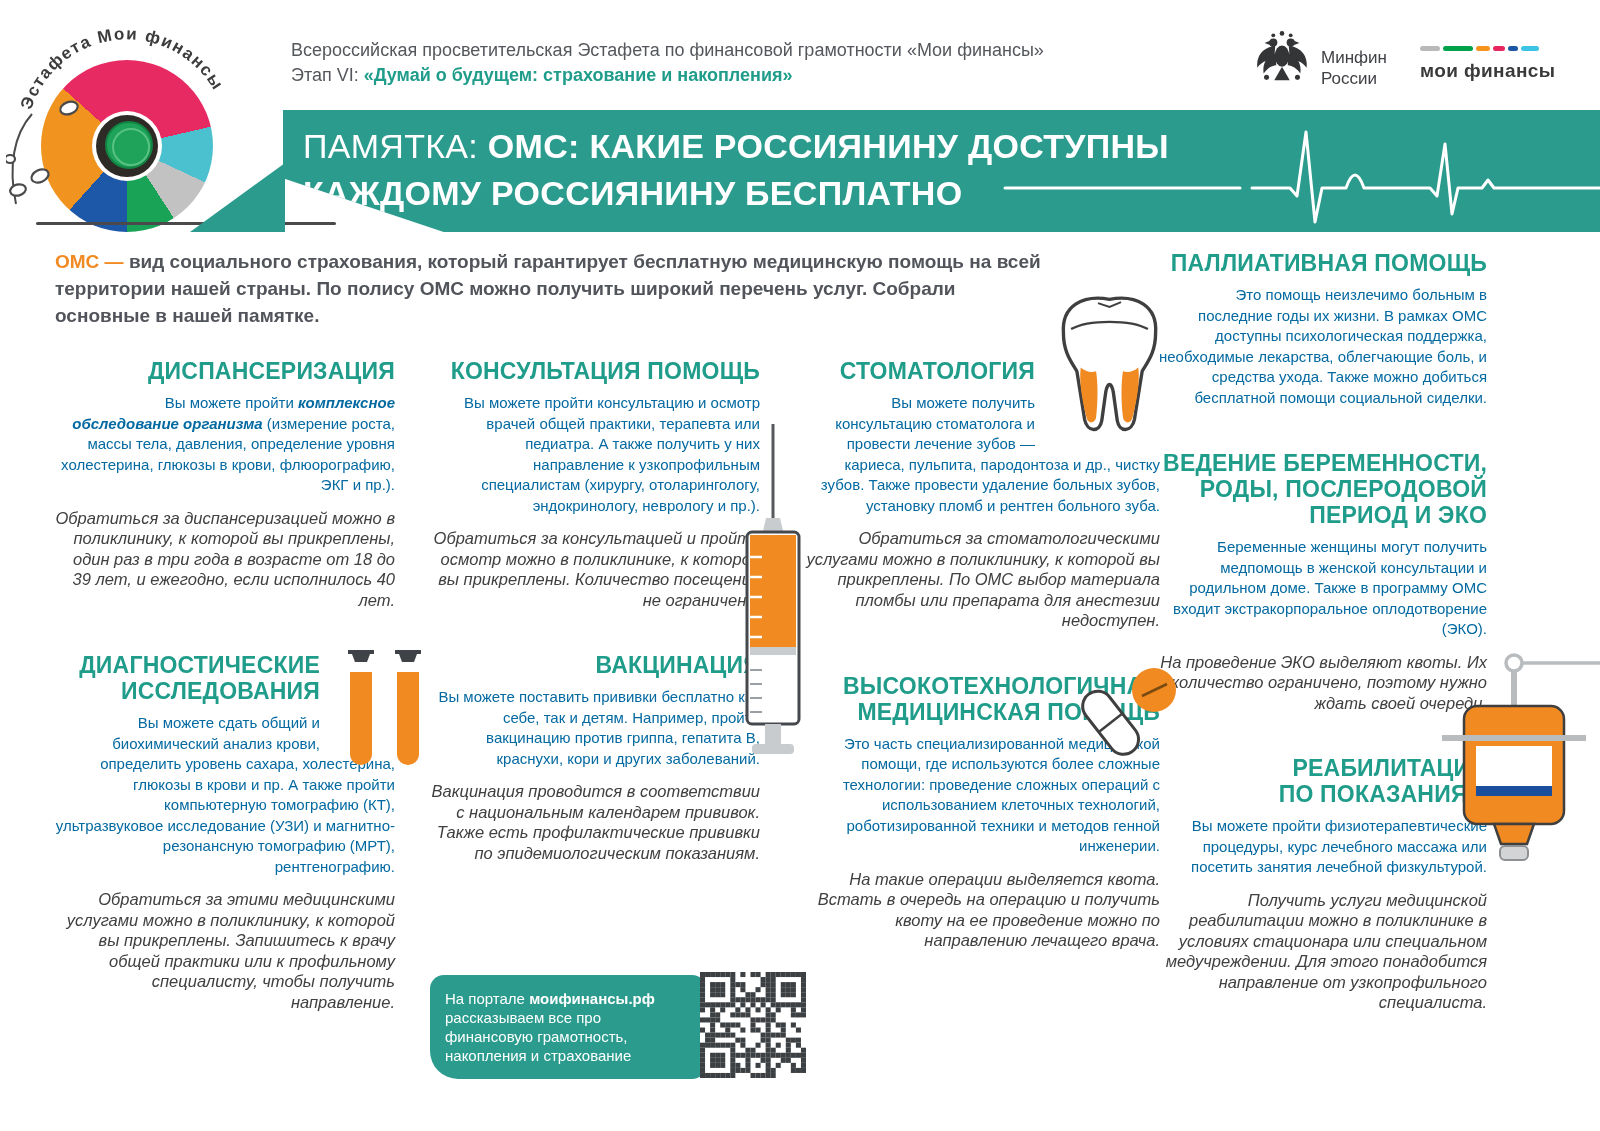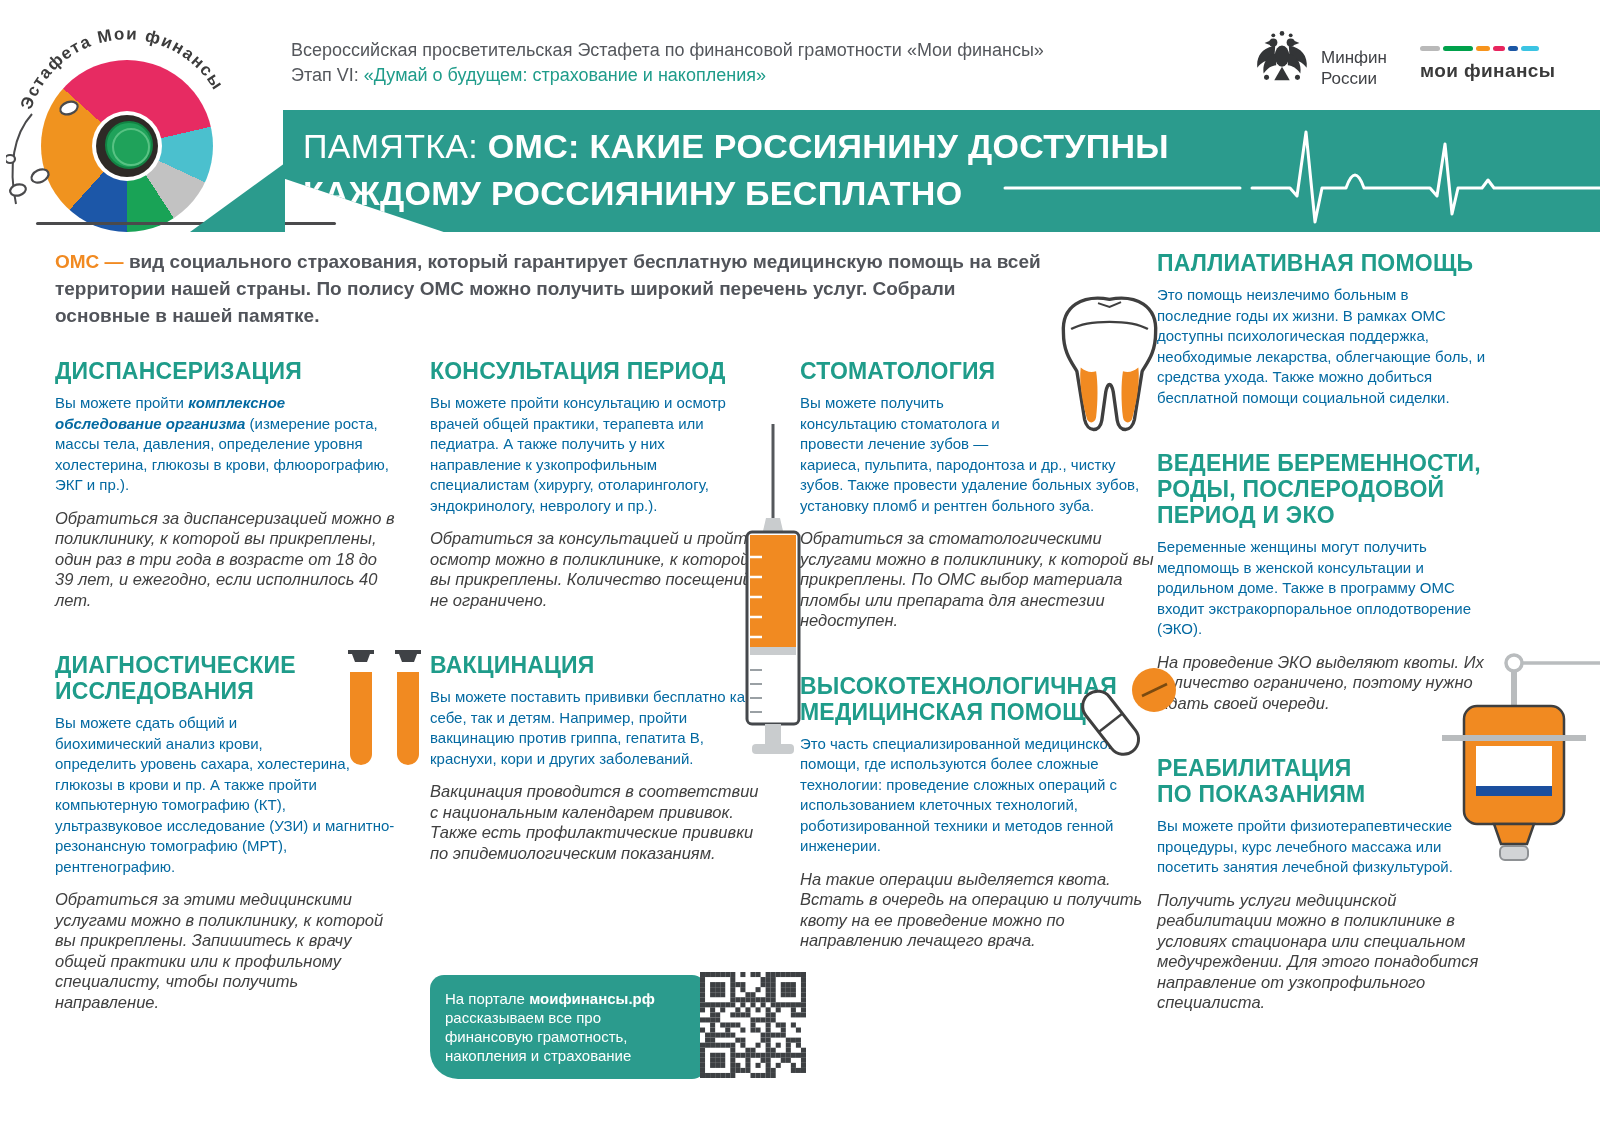--- a/index.html
+++ b/index.html
@@ -1,21 +1,21 @@
 <!DOCTYPE html>
 <html><head>
 <meta charset="utf-8">
 <style>
   html,body{margin:0;padding:0;background:#e8e8e8;}
   .page{position:relative;width:1600px;height:1131px;background:#ffffff;overflow:hidden;
         font-family:"Liberation Sans",sans-serif;color:#585b60;}
 
   
   .hdr-text{position:absolute;left:291px;top:38px;font-size:18px;line-height:25px;color:#54575c;}
-  .hdr-stage-title{color:#1f9c8a;font-weight:normal;}
+  .hdr-stage-title{color:#1f9c8a;font-weight:bold;}
   .minfin{position:absolute;left:1253px;top:30px;width:170px;}
   .minfin-label{position:absolute;left:68px;top:17px;font-size:17px;line-height:21px;color:#3f4145;}
   .myfin{position:absolute;left:1420px;top:46px;width:140px;}
   .myfin-dashes{display:flex;gap:3px;height:5px;margin-bottom:9px;}
   .myfin-dashes span{height:5px;border-radius:2.5px;display:block;}
   .myfin-name{font-size:19px;font-weight:bold;color:#3a3a3a;letter-spacing:.4px;}
 
   
   .logo{position:absolute;left:6px;top:16px;width:235px;height:220px;}
   .donut{position:absolute;left:35px;top:44px;width:172px;height:172px;border-radius:50%;
@@ -40,21 +40,21 @@
   .banner-kicker{font-weight:normal;}
   .banner-bold{font-weight:bold;}
   .ecg{position:absolute;left:990px;top:110px;width:610px;height:122px;}
 
   
   .intro{position:absolute;left:55px;top:248px;width:1000px;font-size:19px;line-height:27px;
         font-weight:bold;color:#51545a;}
   .intro-lead{color:#f18a21;}
 
   
-  .col{position:absolute;}
+  .col{position:absolute;text-align:right;}
   .col1{left:55px;top:358px;width:340px;}
   .col2{left:430px;top:358px;width:330px;}
   .col3{left:800px;top:358px;width:360px;}
   .col4{left:1157px;top:250px;width:330px;}
   .sec + .sec{margin-top:42px;}
   .sec-title{margin:0 0 9px 0;font-size:23px;line-height:26px;font-weight:bold;color:#1f9c8a;
         letter-spacing:.2px;white-space:pre-line;}
   .sec-body{margin:0 0 12px 0;font-size:15px;line-height:20.5px;color:#0369a1;}
   .sec-note{margin:0;font-size:16.5px;line-height:20.5px;font-style:italic;color:#404040;}
   .bi{font-weight:bold;font-style:italic;}
@@ -160,21 +160,21 @@
       <span class="float-spacer" style="width:75px;height:100px"></span>
       <h2 class="sec-title">ДИАГНОСТИЧЕСКИЕ
 ИССЛЕДОВАНИЯ</h2>
       <p class="sec-body">Вы можете сдать общий и биохимический анализ крови, определить уровень сахара, холестерина, глюкозы в крови и пр. А также пройти компьютерную томографию (КТ), ультразвуковое исследование (УЗИ) и магнитно-резонансную томографию (МРТ), рентгенографию.</p>
       <p class="sec-note">Обратиться за этими медицинскими услугами можно в поликлинику, к которой вы прикреплены. Запишитесь к врачу общей практики или к профильному специалисту, чтобы получить направление.</p>
     </section>
   </div>
 
   <div class="col col2">
     <section class="sec">
-      <h2 class="sec-title">КОНСУЛЬТАЦИЯ ПЕРИОД</h2>
+      <h2 class="sec-title">КОНСУЛЬТАЦИЯ ПОМОЩЬ</h2>
       <p class="sec-body">Вы можете пройти консультацию и осмотр врачей общей практики, терапевта или педиатра. А также получить у них направление к узкопрофильным специалистам (хирургу, отоларингологу, эндокринологу, неврологу и пр.).</p>
       <p class="sec-note">Обратиться за консультацией и пройти осмотр можно в поликлинике, к которой вы прикреплены. Количество посещений не ограничено.</p>
     </section>
     <section class="sec">
       <h2 class="sec-title">ВАКЦИНАЦИЯ</h2>
       <p class="sec-body">Вы можете поставить прививки бесплатно как себе, так и детям. Например, пройти вакцинацию против гриппа, гепатита B, краснухи, кори и других заболеваний.</p>
       <p class="sec-note">Вакцинация проводится в соответствии с национальным календарем прививок. Также есть профилактические прививки по эпидемиологическим показаниям.</p>
     </section>
   </div>
 

